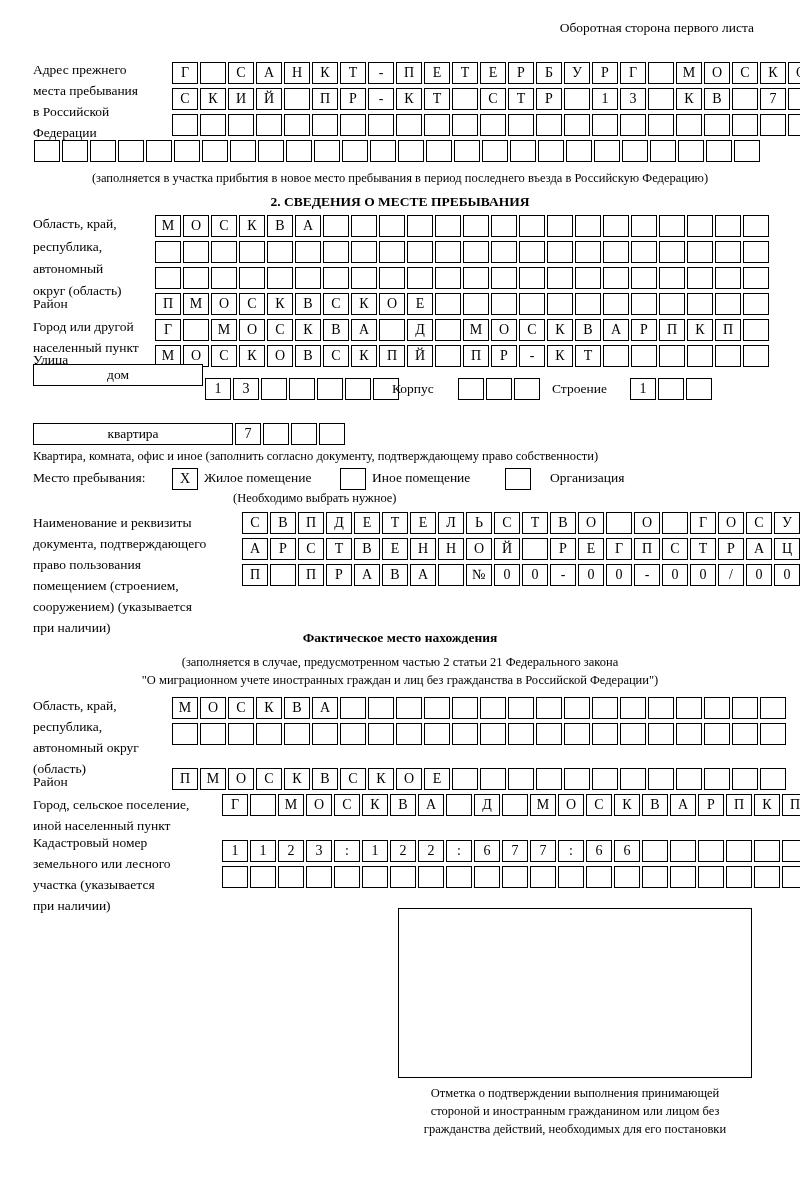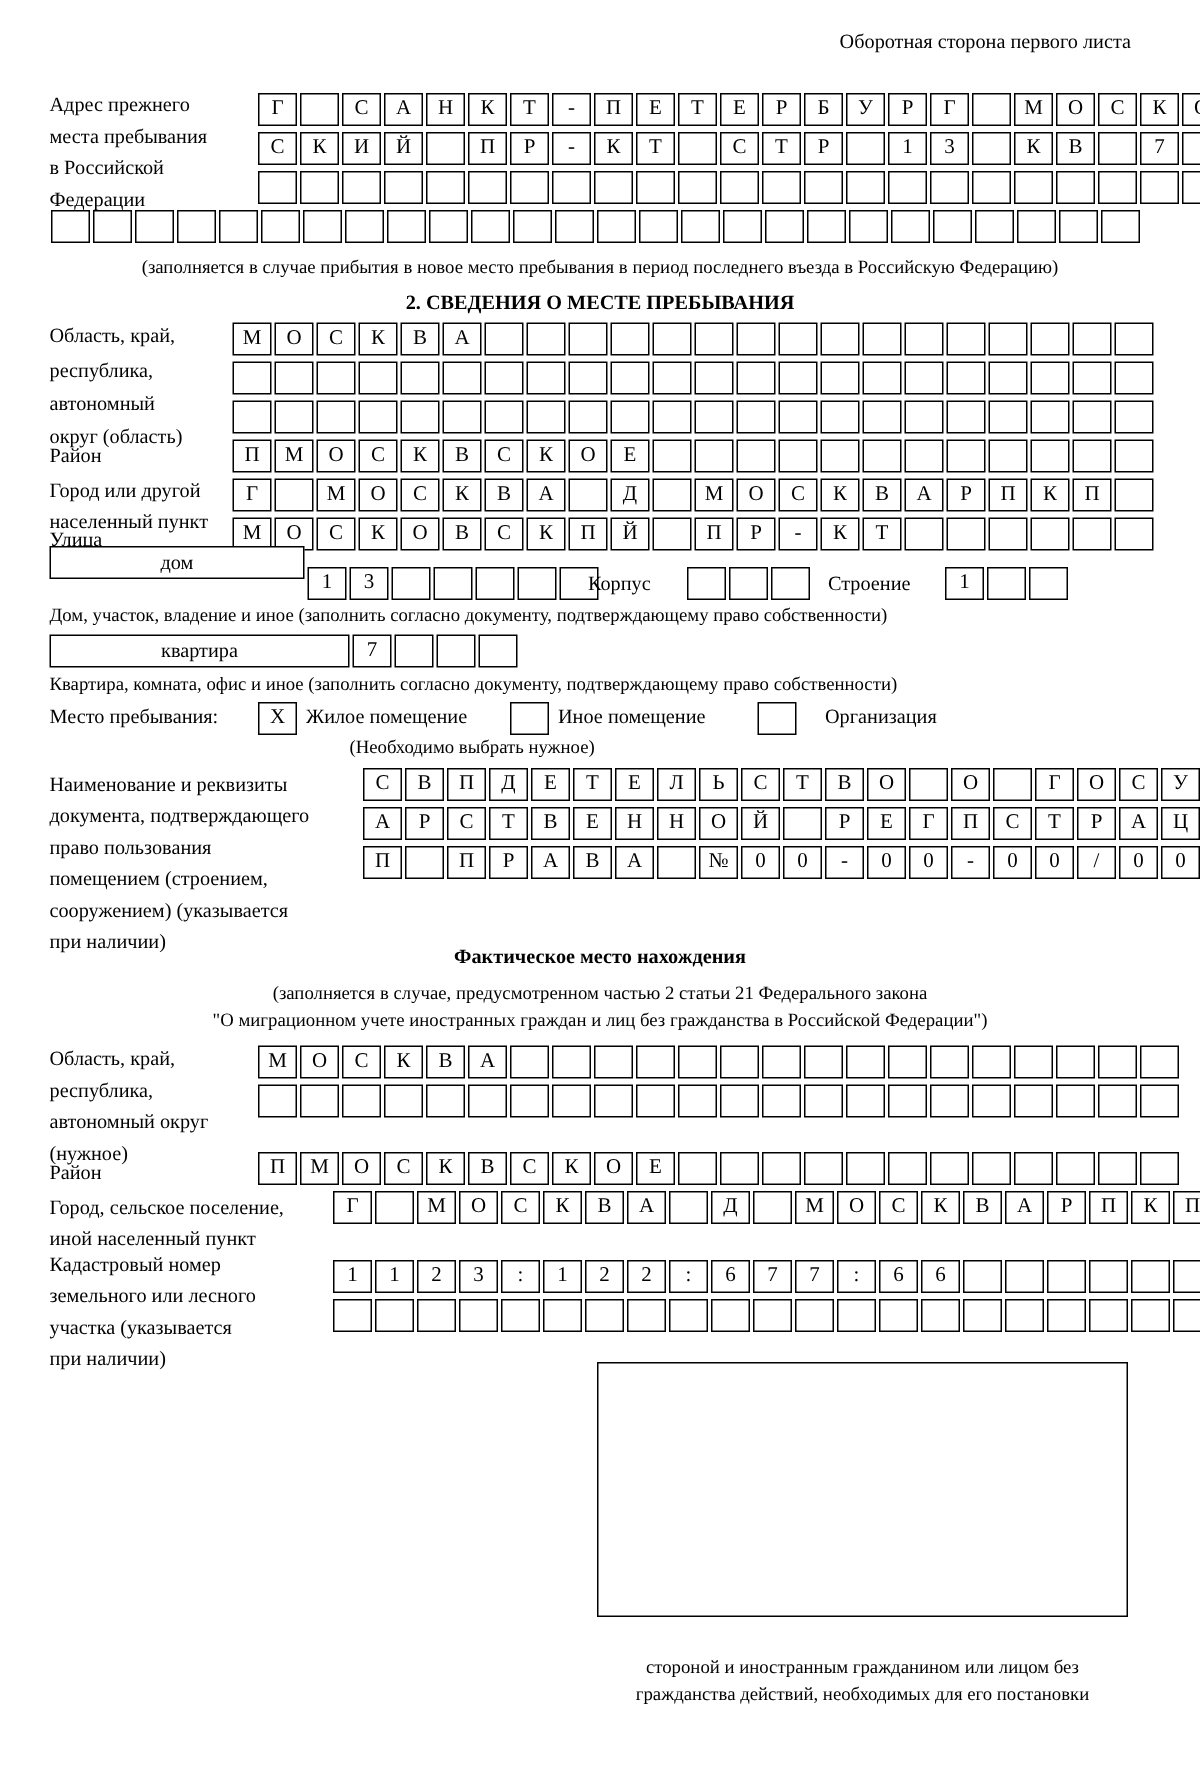--- a/index.html
+++ b/index.html
@@ -190,21 +190,21 @@
       <div class="cell"></div>
       <div class="cell"></div>
       <div class="cell"></div>
       <div class="cell"></div>
       <div class="cell"></div>
       <div class="cell"></div>
       <div class="cell"></div>
       <div class="cell"></div>
     </div>
 
-  <div class="note" style="left:0px; top:170px; width:800px;">(заполняется в случае прибытия в новое место пребывания в период последнего въезда в Российскую Федерацию)</div>
+  <div class="note" style="left:0px; top:170px; width:800px;">(заполняется в участка прибытия в новое место пребывания в период последнего въезда в Российскую Федерацию)</div>
 
   <div class="sec-title" style="top:194px;">2. СВЕДЕНИЯ О МЕСТЕ ПРЕБЫВАНИЯ</div>
 
   <div class="txtline" style="left:33px; top:216px;">Область, край,</div>
   <div class="txtline" style="left:33px; top:239px;">республика,</div>
   <div class="txtline" style="left:33px; top:261px;">автономный</div>
   <div class="txtline" style="left:33px; top:283px;">округ (область)</div>
 
   <div class="row" id="s2-region-0" style="left:155px; top:215px;">
       <div class="cell">М</div>
@@ -374,21 +374,20 @@
       <div class="cell"></div>
       <div class="cell"></div>
     </div>
   <div class="txtline" style="left:552px; top:381px;text-align:center;">Строение</div>
   <div class="row" id="s2-stroenie" style="left:630px; top:378px;">
       <div class="cell">1</div>
       <div class="cell"></div>
       <div class="cell"></div>
     </div>
 
-  <div class="txtline small" style="left:33px; top:403px;">Дом, участок, владение и иное (заполнить согласно документу, подтверждающему право собственности)</div>
 
   <div class="wbox" style="position:absolute; left:33px; top:423px; width:200px;">квартира</div>
   <div class="row" id="s2-flat" style="left:235px; top:423px;">
       <div class="cell">7</div>
       <div class="cell"></div>
       <div class="cell"></div>
       <div class="cell"></div>
     </div>
   <div class="txtline small" style="left:33px; top:449px;">Квартира, комната, офис и иное (заполнить согласно документу, подтверждающему право собственности)</div>
 
@@ -475,21 +474,21 @@
       <div class="cell">0</div>
     </div>
 
   <div class="sec-title" style="top:630px;">Фактическое место нахождения</div>
   <div class="note" style="left:0; top:654px; width:800px;">(заполняется в случае, предусмотренном частью 2 статьи 21 Федерального закона</div>
   <div class="note" style="left:0; top:672px; width:800px;">"О миграционном учете иностранных граждан и лиц без гражданства в Российской Федерации")</div>
 
   <div class="txtline" style="left:33px; top:698px;">Область, край,</div>
   <div class="txtline" style="left:33px; top:719px;">республика,</div>
   <div class="txtline" style="left:33px; top:740px;">автономный округ</div>
-  <div class="txtline" style="left:33px; top:761px;">(нужное)</div>
+  <div class="txtline" style="left:33px; top:761px;">(область)</div>
 
   <div class="row" id="al-region-0" style="left:172px; top:697px;">
       <div class="cell">М</div>
       <div class="cell">О</div>
       <div class="cell">С</div>
       <div class="cell">К</div>
       <div class="cell">В</div>
       <div class="cell">А</div>
       <div class="cell"></div>
       <div class="cell"></div>
@@ -631,16 +630,17 @@
       <div class="cell"></div>
       <div class="cell"></div>
       <div class="cell"></div>
       <div class="cell"></div>
       <div class="cell"></div>
       <div class="cell"></div>
       <div class="cell"></div>
     </div>
 
   <div class="big-box" style="left:398px; top:908px; width:354px; height:170px;"></div>
+  <div class="note" style="left:380px; top:1085px; width:390px;">Отметка о подтверждении выполнения принимающей</div>
   <div class="note" style="left:380px; top:1103px; width:390px;">стороной и иностранным гражданином или лицом без</div>
   <div class="note" style="left:380px; top:1121px; width:390px;">гражданства действий, необходимых для его постановки</div>
 
 </div>
 
 </body></html>

